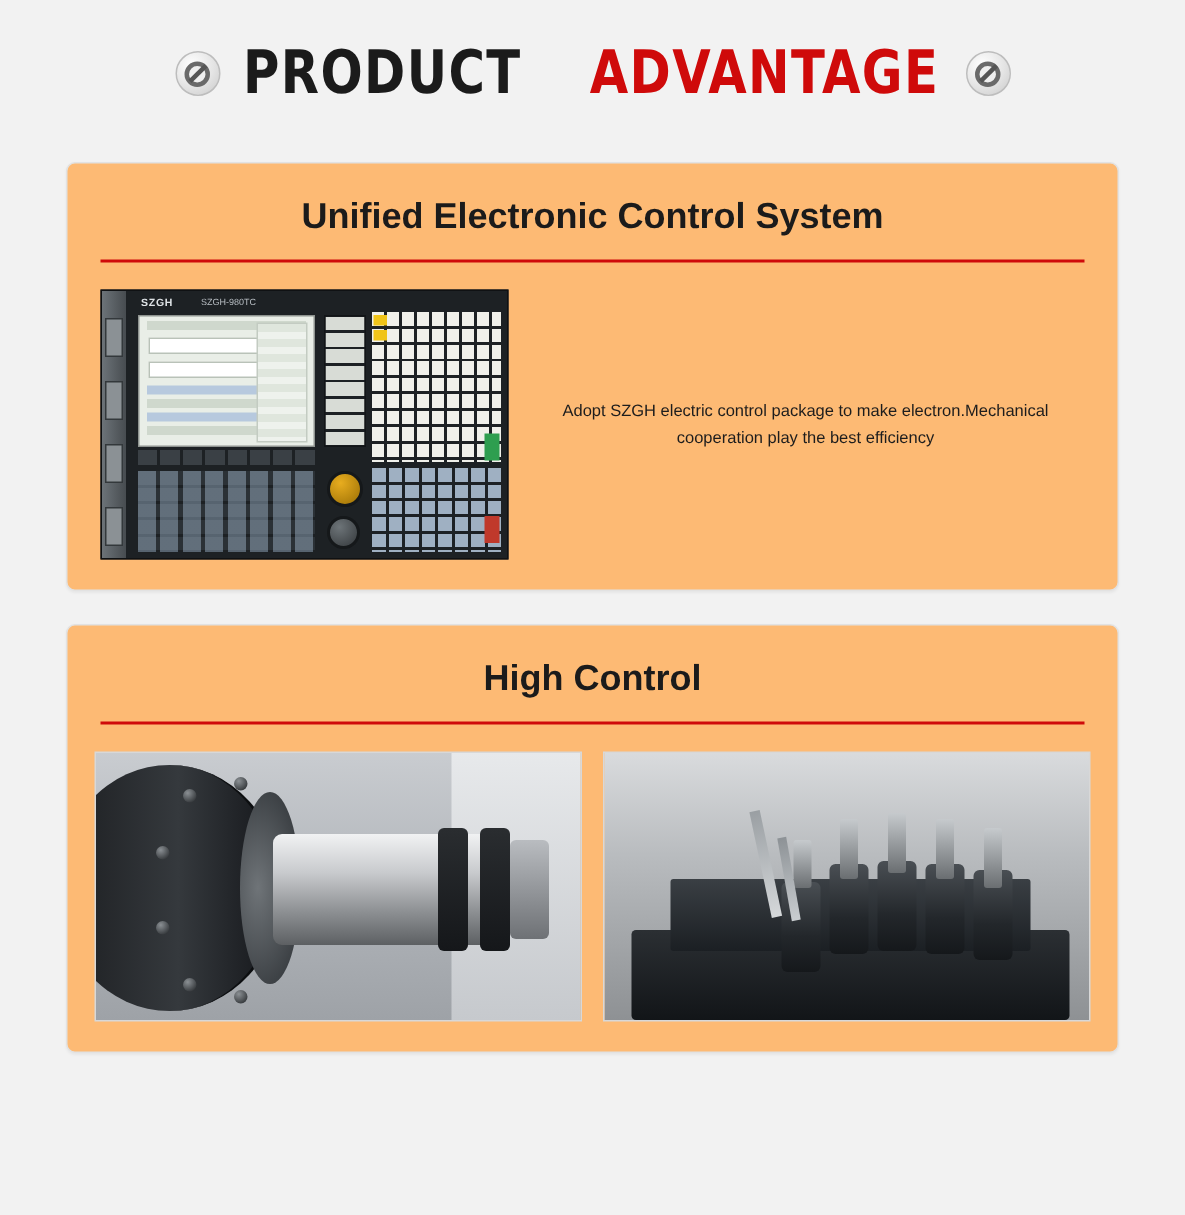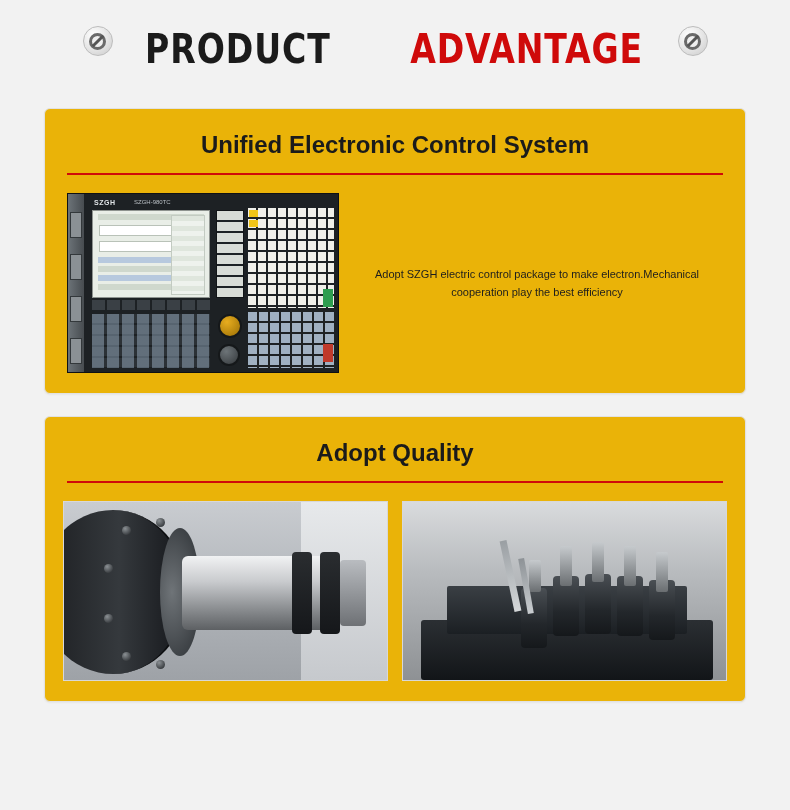--- a/index.html
+++ b/index.html
@@ -18,22 +18,23 @@
   .header {
     width: 790px;
     height: 108px;
     position: relative;
     display: flex;
     align-items: center;
     justify-content: center;
   }
   .header-inner {
     display: flex;
+    align-items: center;
     justify-content: center;
-    gap: 24px;
+    gap: 7px;
     margin-top: -10px;
   }
   .title-badge {
     width: 30px; height: 30px;
     border-radius: 50%;
     background: radial-gradient(circle at 35% 30%, #ffffff 0%, #e4e4e4 55%, #c9c9c9 100%);
     border: 1px solid #bdbdbd;
     position: relative;
     flex: none;
   }
@@ -63,21 +64,21 @@
     font-family: "DejaVu Sans", sans-serif;
     font-stretch: condensed;
     transform: scaleX(0.92);
   }
   .title-word.dark { color: #1b1b1b; }
   .title-word.red  { color: #cf0a0a; }
   .title-gap { width: 14px; }
 
   
   .card {
-    background: #eab308;
+    background: #fdba74;
     border: 1px solid #e2e2e2;
     border-radius: 6px;
     box-shadow: 0 1px 2px rgba(0,0,0,0.05);
     margin: 0 44px 22px 44px;
     padding: 18px 22px 20px 22px;
   }
   .card-title {
     text-align: center;
     font-size: 24px;
     font-weight: bold;
@@ -370,21 +371,21 @@
       <div class="r1"></div>
       <div class="knob"></div>
       <div class="knob2"></div>
     </div>
 
     <div class="card1-text">Adopt SZGH electric control package to make electron.Mechanical cooperation play the best efficiency</div>
   </div>
 </div>
 
 <div class="card">
-  <div class="card-title">Adopt Quality</div>
+  <div class="card-title">High Control</div>
   <div class="divider"></div>
 
   <div class="photos">
     <div class="photo spindle">
       <div class="bg-right"></div>
       <div class="chuck"></div>
       <div class="face"></div>
       <div class="shaft"></div>
       <div class="ring1"></div>
       <div class="ring2"></div>

